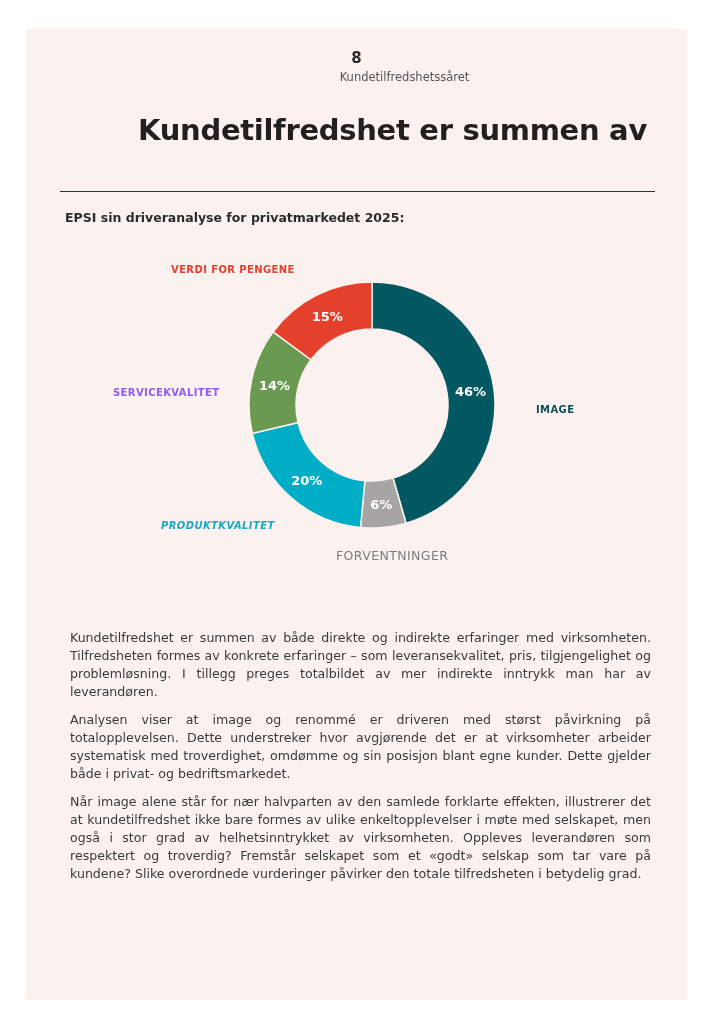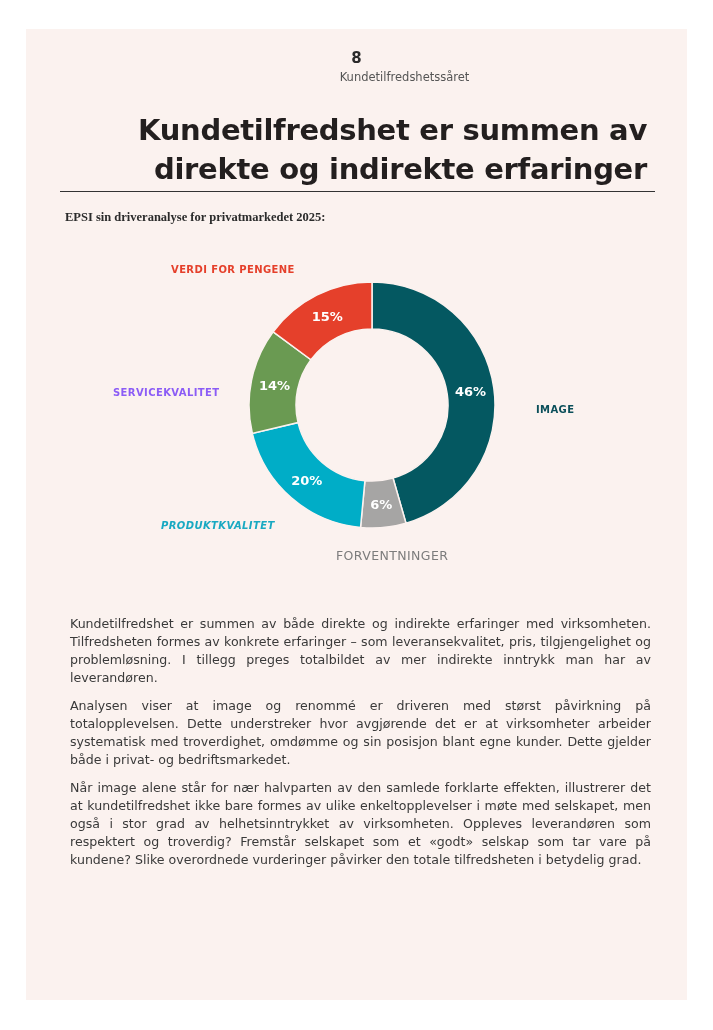--- a/index.html
+++ b/index.html
@@ -21,44 +21,43 @@
   }
   .title {
     position: absolute; left: 40px; width: 581px; top: 82px; text-align: right;
     font-size: 29px; line-height: 39px; font-weight: bold; color: #231f1f;
     letter-spacing: -0.3px;
   }
   .rule {
     position: absolute; left: 34px; width: 595px; top: 162px; height: 1px; background: #333;
   }
   .chart-heading {
-    position: absolute; left: 39px; top: 181px; font-size: 12.5px; font-weight: bold; color: #2b2b2b; font-family: Liberation Serif, serif;
+    position: absolute; left: 39px; top: 181px; font-size: 12.5px; font-weight: bold; color: #2b2b2b;
   }
   .chart {
     position: absolute; left: 0; top: 0; width: 661px; height: 560px;
   }
   .lbl {
     position: absolute; font-size: 10px; font-weight: bold; letter-spacing: 0.4px; white-space: nowrap;
   }
   .body-text {
-    position: absolute; left: 44px; width: 581px; top: 586px;
+    position: absolute; left: 44px; width: 581px; top: 600px;
     font-size: 12.6px; line-height: 18px; color: #3a3a3a; text-align: justify;
   }
   .body-text p { margin: 0 0 10px 0; }
 </style>
 </head>
 <body>
 
 <div class="page">
   <div class="page-number">8</div>
   <div class="page-section">Kundetilfredshetssåret</div>
 
   <div class="title">
     <div>Kundetilfredshet er summen av</div>
-    <div>direkte og indirekte erfaringer</div>
   </div>
   <div class="rule"></div>
 
   <div class="chart-heading">EPSI sin driveranalyse for privatmarkedet 2025:</div>
 
   <div class="chart">
     <svg id="donut" width="661" height="560" style="position:absolute;left:0;top:0">
         <path d="M346,253 A123,123 0 0 1 379.98511312835217,494.2117256690431 L366.9989316890631,449.0413914703031 A76,76 0 0 0 346,300 Z" fill="#045861" stroke="#fbf2ef" stroke-width="1.5"></path>
         <text x="444.5268810469571" y="367.1182237750796" text-anchor="middle" fill="#ffffff" font-size="13" font-weight="bold" font-family="&quot;DejaVu Sans&quot;, sans-serif">46%</text>
         <path d="M379.98511312835217,494.2117256690431 A123,123 0 0 1 334.5389500994592,498.46486980018926 L338.9183756712106,451.6693504456454 A76,76 0 0 0 366.9989316890631,449.0413914703031 Z" fill="#a6a5a4" stroke="#fbf2ef" stroke-width="1.5"></path>

